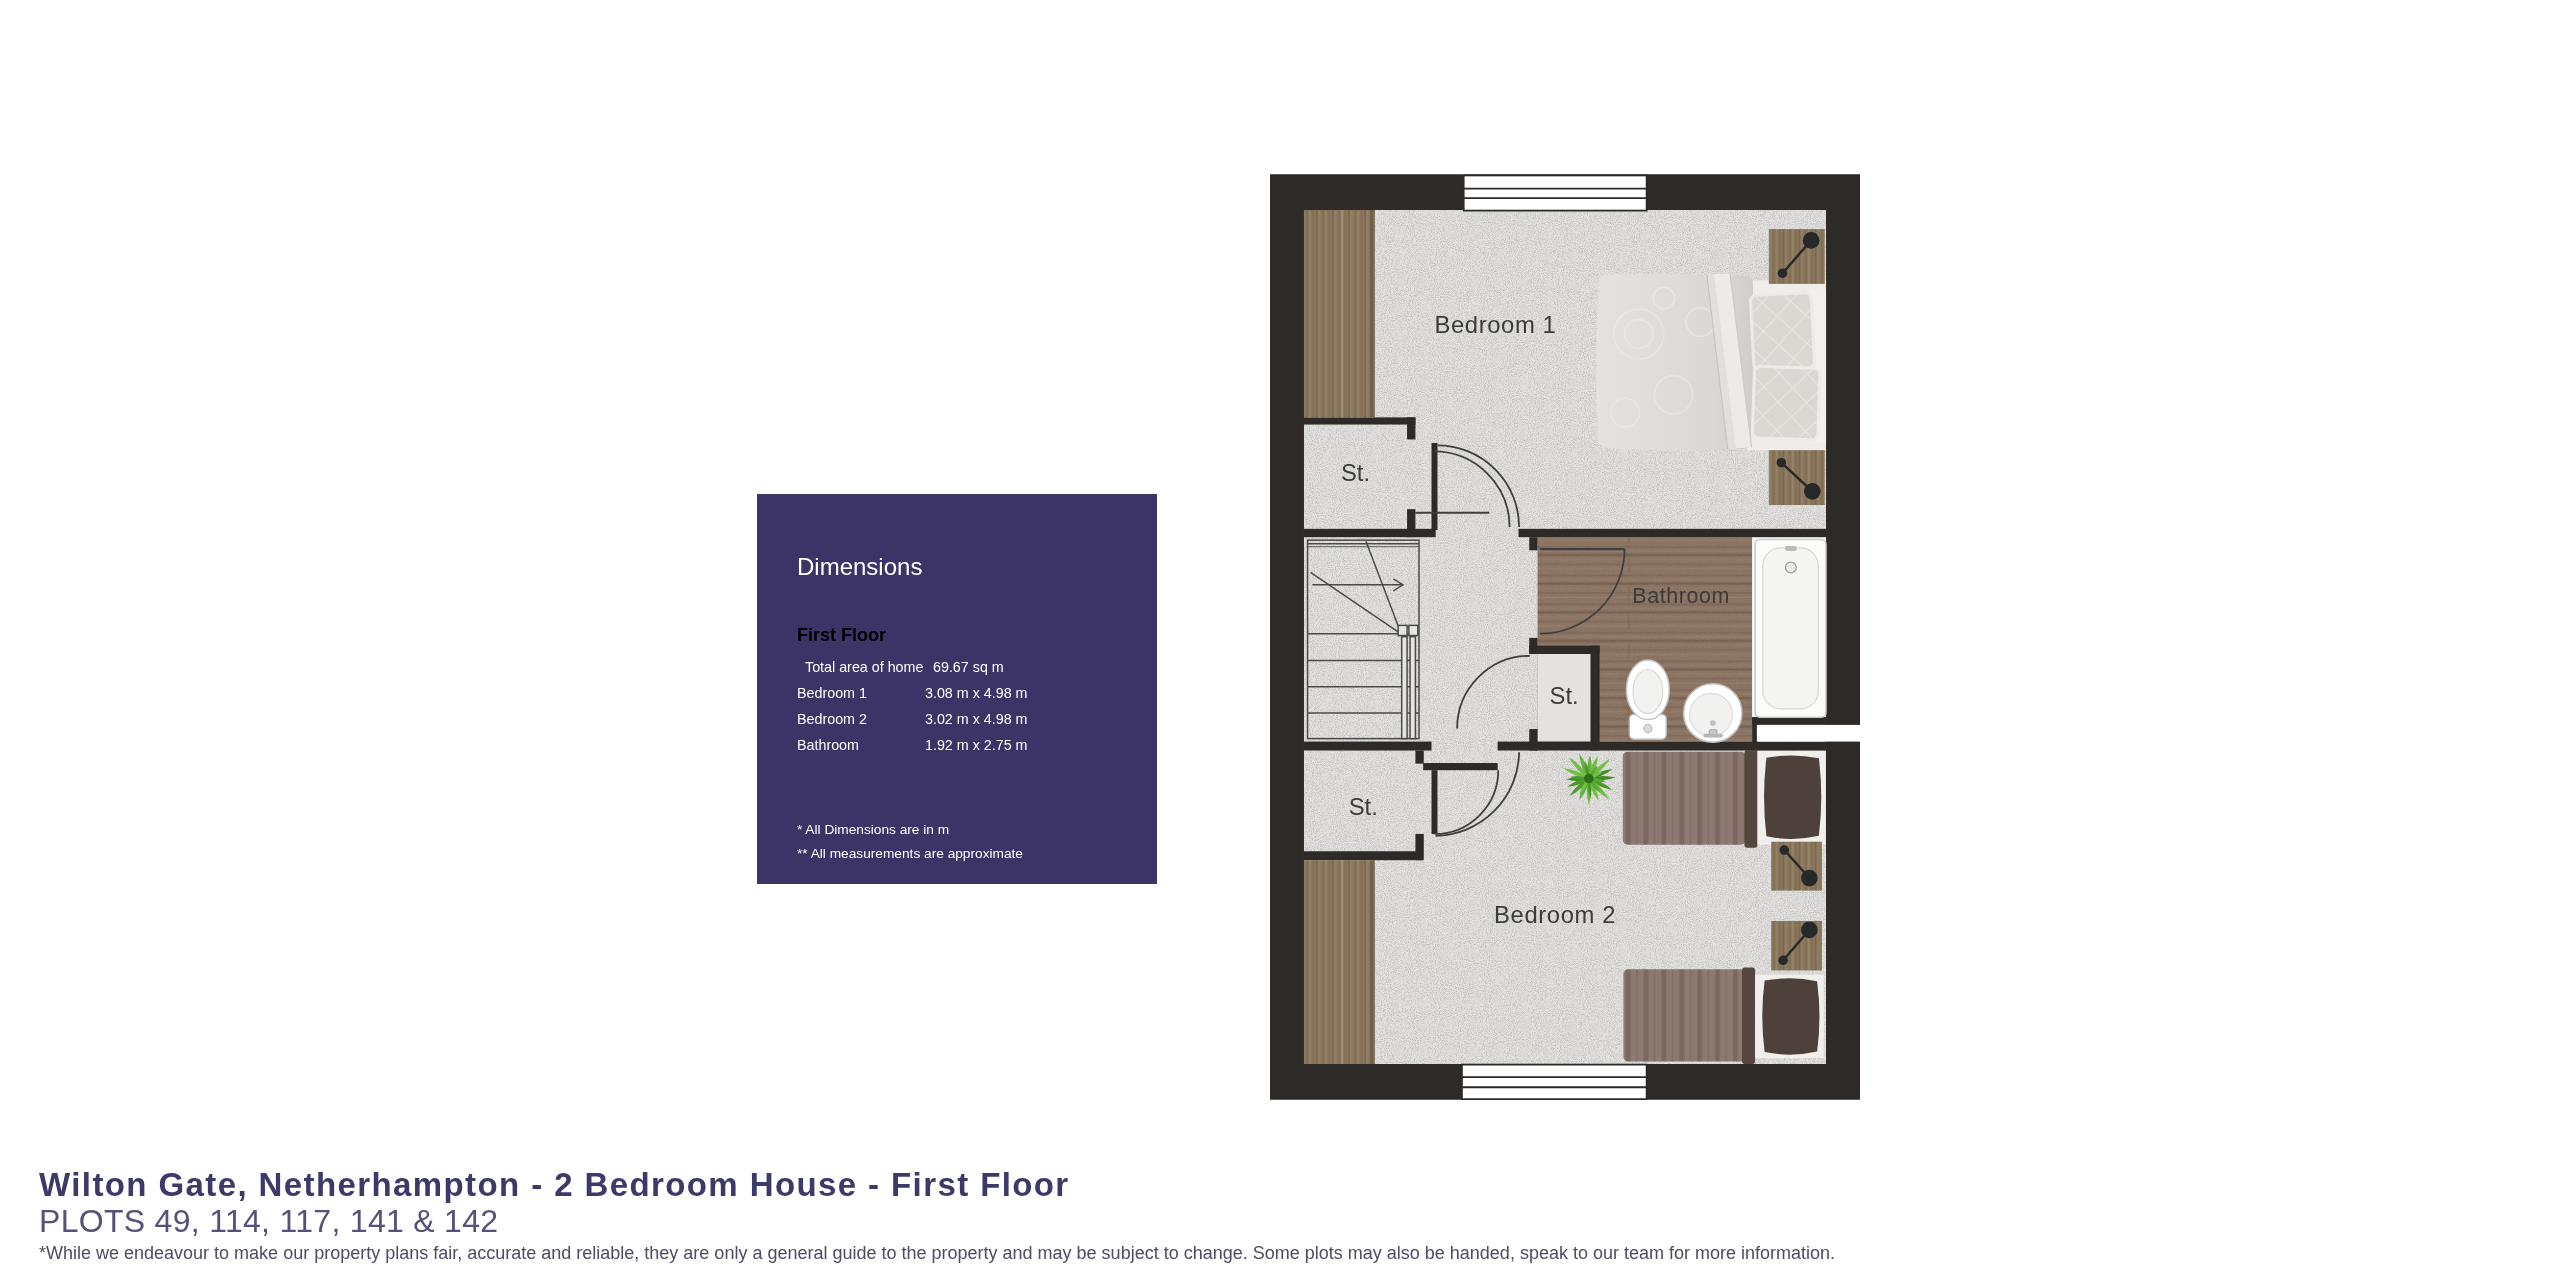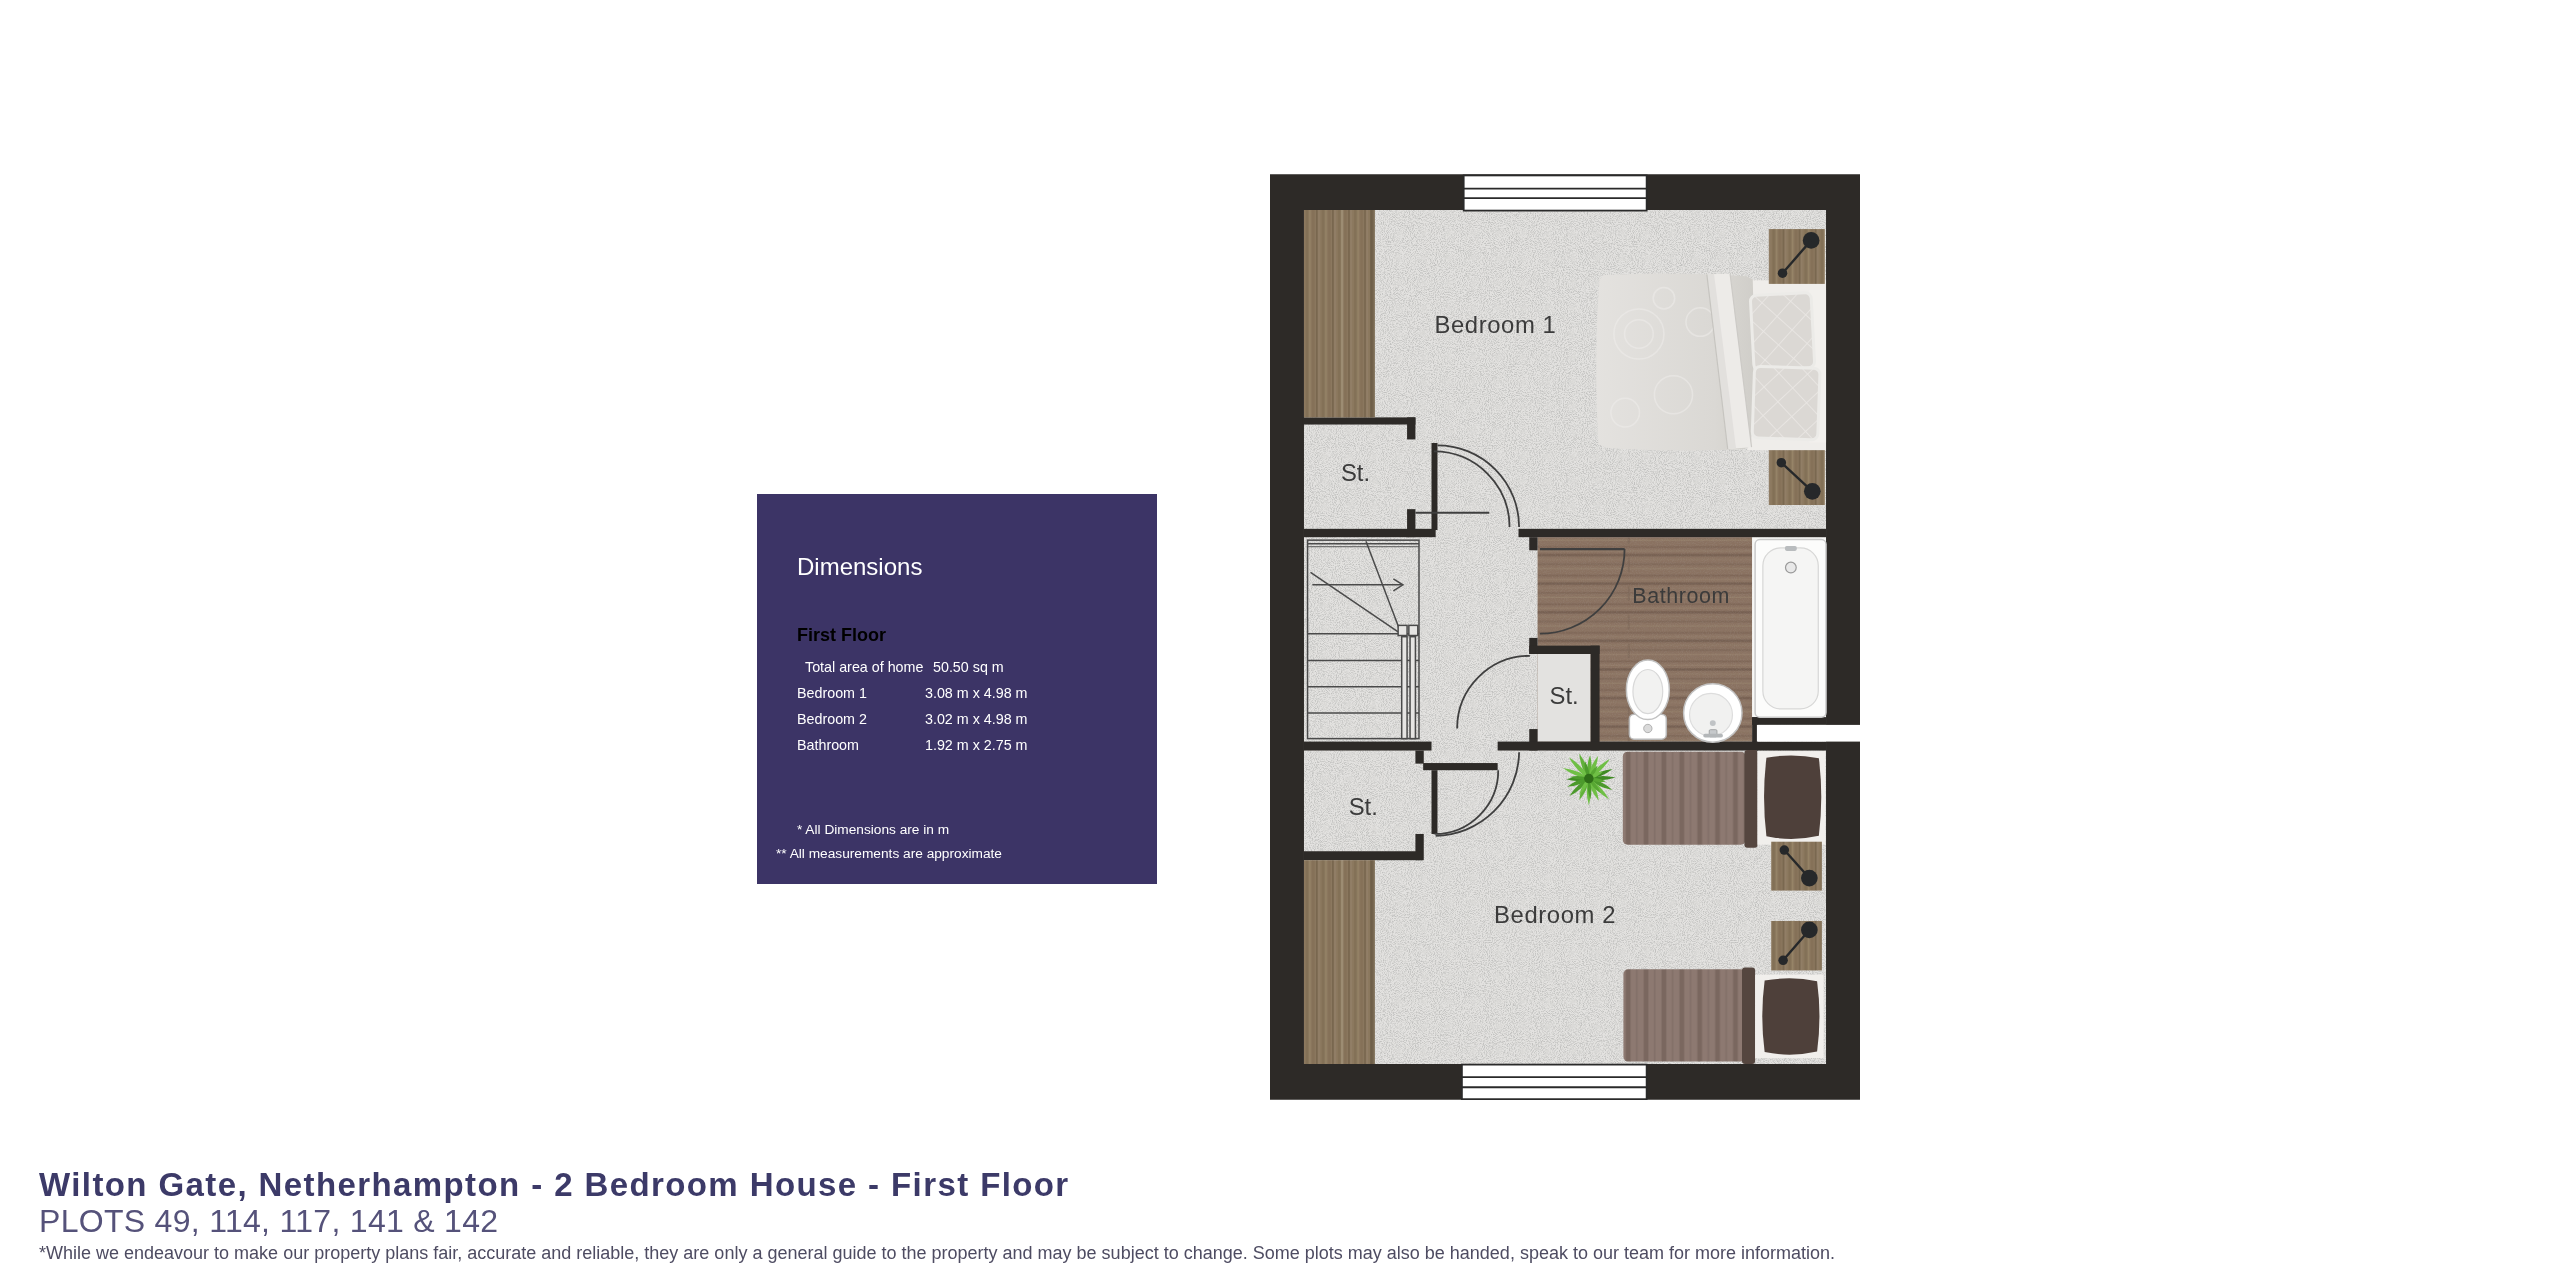--- a/index.html
+++ b/index.html
@@ -9,29 +9,29 @@
 </head>
 <body>
 
 <div class="abs" style="left:757px;top:494px;width:400px;height:390px;background:#3c3466;"></div>
 
 <div class="abs" style="left:797px;top:553px;font-size:24px;color:#ffffff;font-weight:400;">Dimensions</div>
 
 <div class="abs" style="left:797px;top:625px;font-size:18px;color:#000000;font-weight:700;">First Floor</div>
 
 <div class="abs" style="left:797px;top:654px;font-size:14.3px;color:#ffffff;line-height:26px;">
-  <div><span style="display:inline-block;width:128px;margin-left:8px;">Total area of home</span><span>50.50 sq m</span></div>
+  <div><span style="display:inline-block;width:128px;margin-left:8px;">Total area of home</span><span>69.67 sq m</span></div>
   <div><span style="display:inline-block;width:128px;">Bedroom 1</span><span>3.08 m x 4.98 m</span></div>
   <div><span style="display:inline-block;width:128px;">Bedroom 2</span><span>3.02 m x 4.98 m</span></div>
   <div><span style="display:inline-block;width:128px;">Bathroom</span><span>1.92 m x 2.75 m</span></div>
 </div>
 
 <div class="abs" style="left:797px;top:822px;font-size:13.7px;color:#ffffff;text-align:right;">* All Dimensions are in m</div>
 
-<div class="abs" style="left:776px;top:846px;font-size:13.7px;color:#ffffff;">** All measurements are approximate</div>
+<div class="abs" style="left:797px;top:846px;font-size:13.7px;color:#ffffff;">** All measurements are approximate</div>
 
 <div class="abs" style="left:39px;top:1166px;font-size:33px;font-weight:700;color:#3c3a68;letter-spacing:1.4px;">Wilton Gate, Netherhampton - 2 Bedroom House - First Floor</div>
 
 <div class="abs" style="left:39px;top:1203px;font-size:32px;font-weight:400;color:#55527a;letter-spacing:0.3px;">PLOTS 49, 114, 117, 141 &amp; 142</div>
 
 <div class="abs" style="left:39px;top:1243px;font-size:18px;color:#4e4c62;">*While we endeavour to make our property plans fair, accurate and reliable, they are only a general guide to the property and may be subject to change. Some plots may also be handed, speak to our team for more information.</div>
 
 <svg class="abs" style="left:1270px;top:174px;" width="590" height="926" viewBox="2129 292 990 1553" xmlns="http://www.w3.org/2000/svg">
 <defs>
   <filter id="speck" x="0%" y="0%" width="100%" height="100%">

